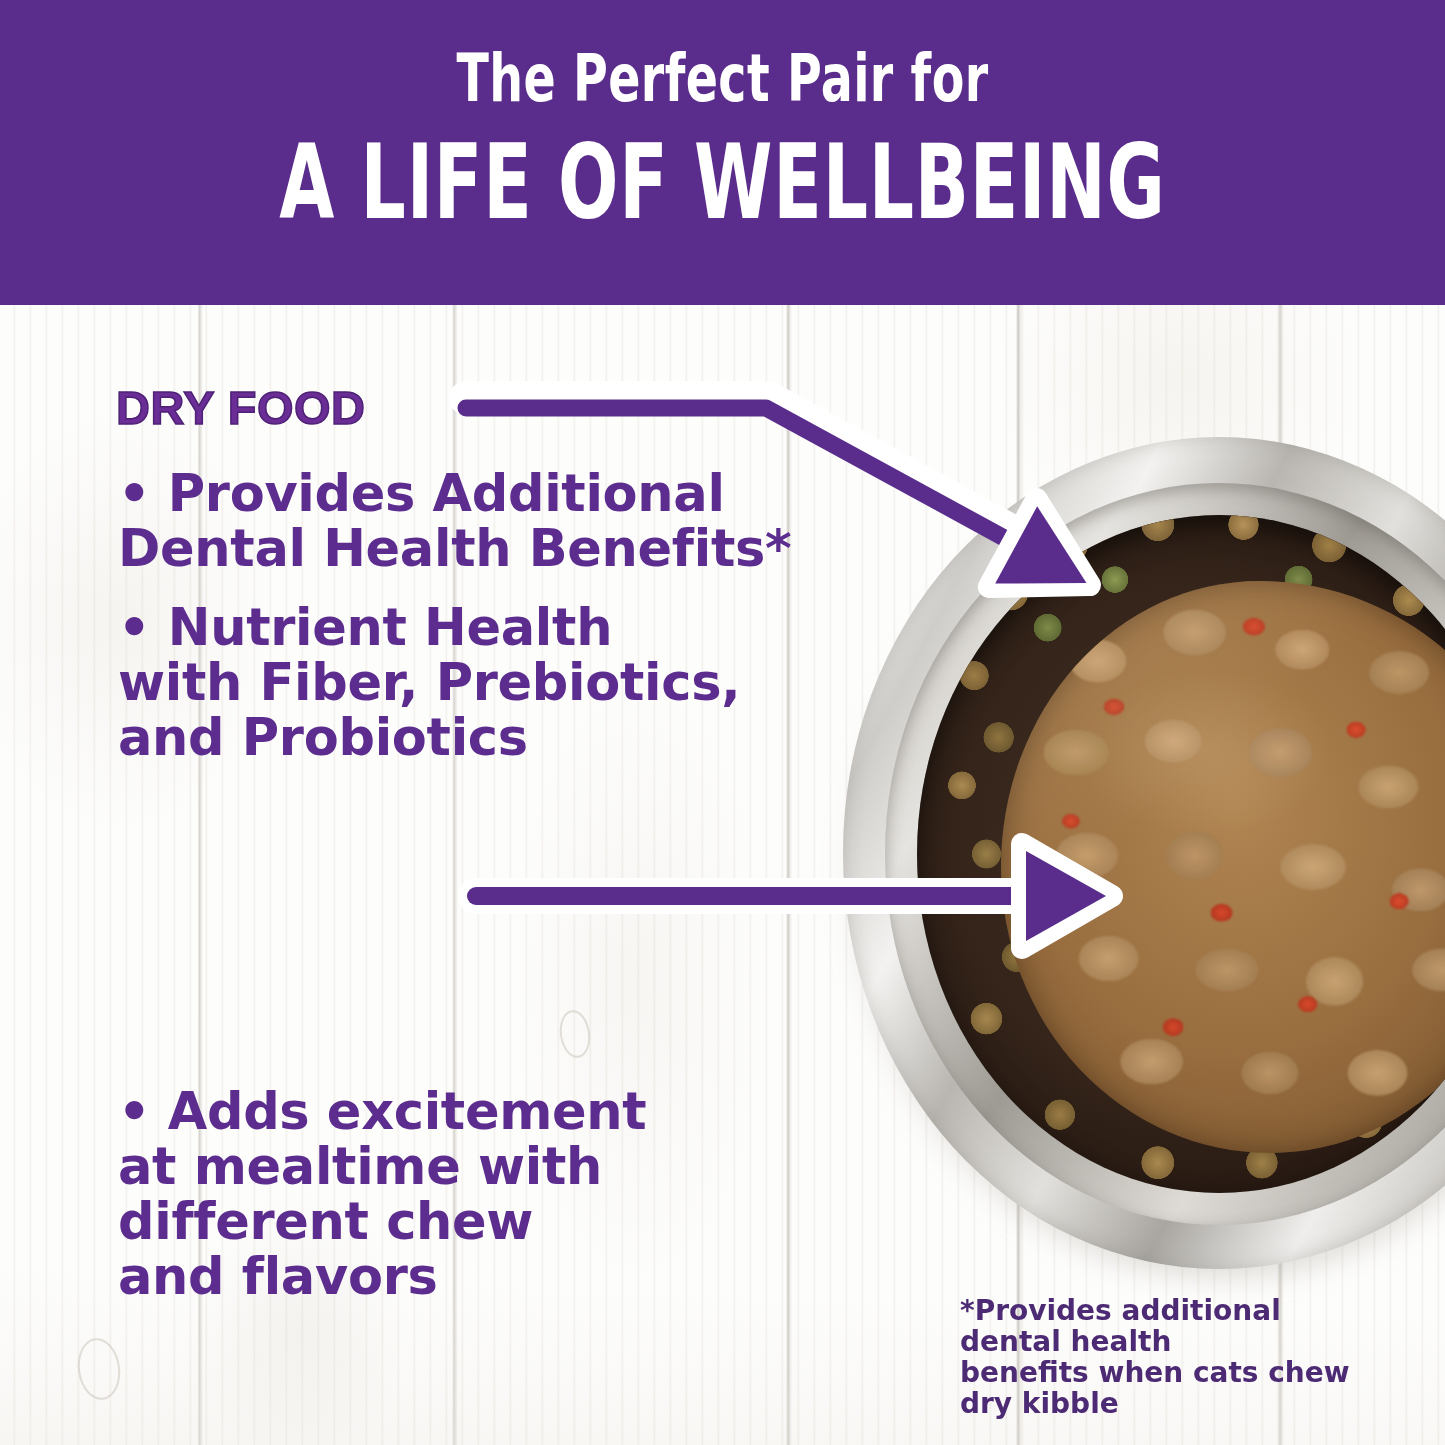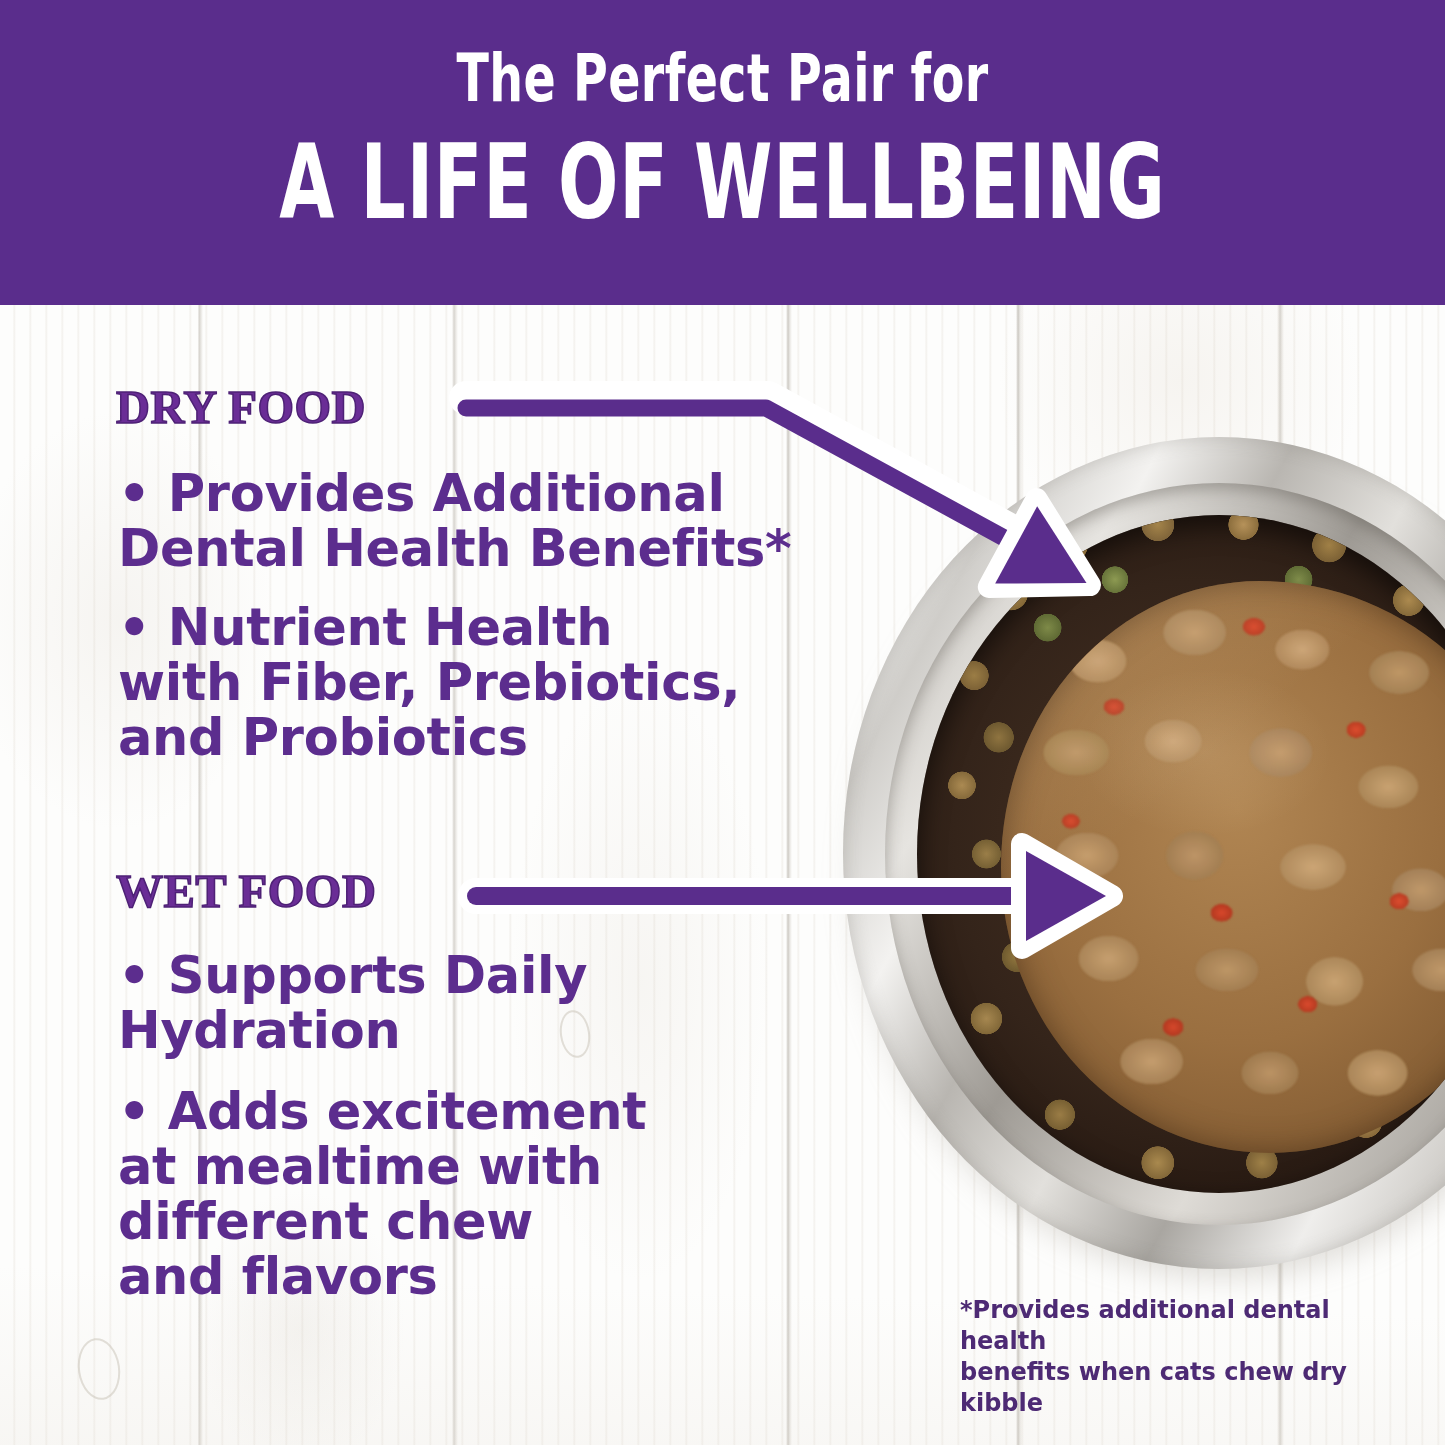--- a/index.html
+++ b/index.html
@@ -234,21 +234,21 @@
       radial-gradient(ellipse 180px 120px at 38% 30%, rgba(255,230,190,.14), rgba(255,255,255,0) 70%);
   }
 
   
   .arrows { position:absolute; left:0; top:0; width:1445px; height:1445px; }
 
   
   .section-title {
     position:absolute;
     color:#6a2d96;
-    font-family:Liberation Serif, serif;
+    font-family:Liberation Sans, sans-serif;
     font-weight:bold;
     font-size:47px;
     line-height:47px;
     letter-spacing:0.5px;
     -webkit-text-stroke:1.5px #4e2176;
   }
   #dry-title { left:116px; top:384px; }
   #wet-title { left:116px; top:868px; }
 
   .bullet {
@@ -266,21 +266,21 @@
   #wet-b1 { left:118px; top:948px; width:680px; }
   #wet-b2 { left:118px; top:1084px; width:680px; }
 
   .footnote {
     position:absolute;
     left:960px; top:1295px;
     width:420px;
     color:#4d2a74;
     font-family:"DejaVu Sans","Liberation Sans", sans-serif;
     font-weight:600;
-    font-size:24px;
+    font-size:28px;
     line-height:31px;
     white-space:pre-line;
   }
 </style>
 </head>
 <body>
 
 <div id="page">
 
   <div class="wood-bg"></div>
@@ -328,23 +328,20 @@
     </g>
   </svg>
 
   <div id="dry-title" class="section-title">DRY FOOD</div>
   <div id="dry-b1" class="bullet">• Provides Additional
 Dental Health Benefits*</div>
   <div id="dry-b2" class="bullet">• Nutrient Health
 with Fiber, Prebiotics,
 and Probiotics</div>
 
-  <div id="wet-title" class="section-title">WET FOOD</div>
-  <div id="wet-b1" class="bullet">• Supports Daily
-Hydration</div>
   <div id="wet-b2" class="bullet">• Adds excitement
 at mealtime with
 different chew
 and flavors</div>
 
   <div class="footnote">*Provides additional dental health
 benefits when cats chew dry kibble</div>
 
 </div>
 

